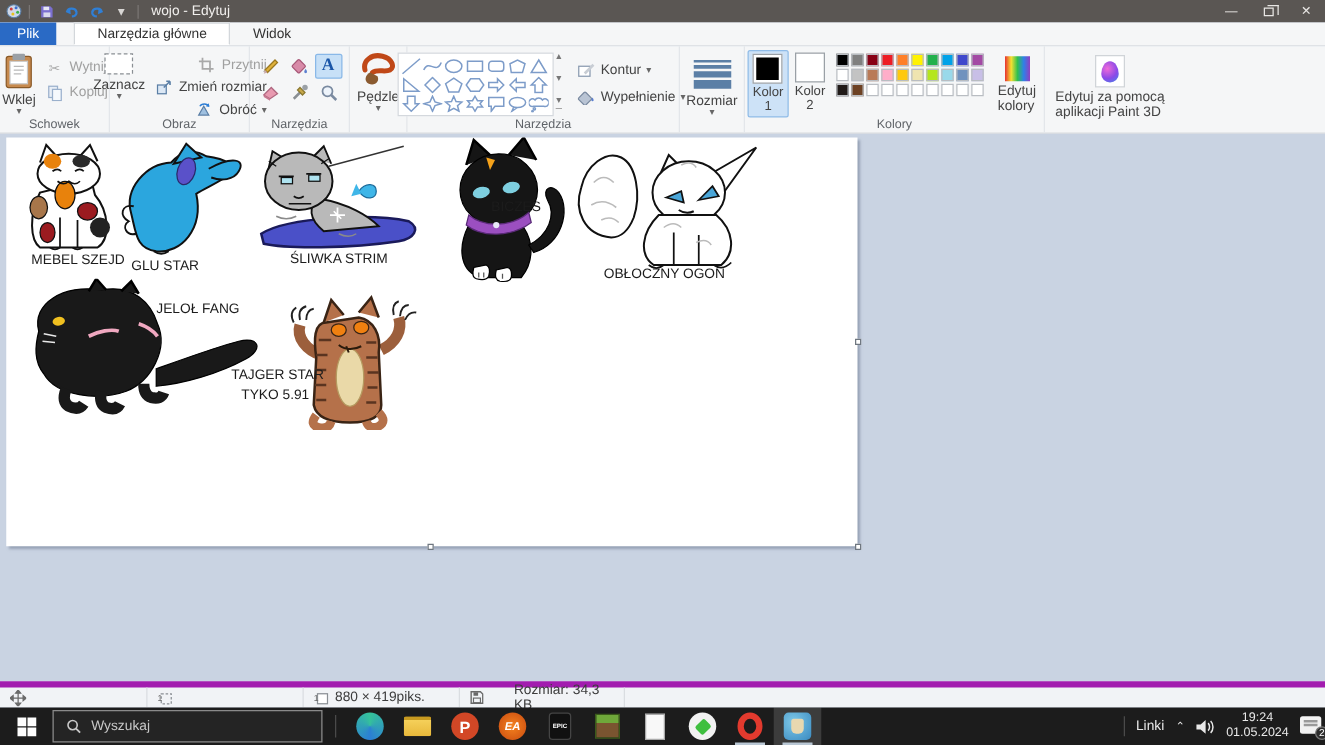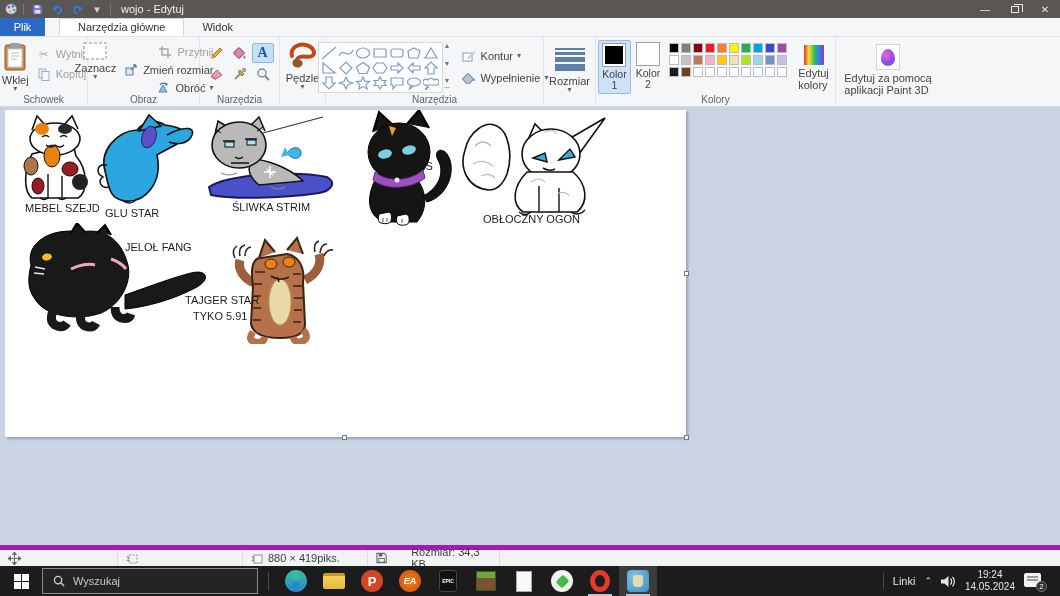--- a/index.html
+++ b/index.html
@@ -72,21 +72,21 @@
   .taskbar { position:absolute; left:0; top:566px; width:1060px; height:30px; background:#1c1c1c; display:flex; align-items:center; color:#e8e8e8; }
   .startbtn { width:42px; height:30px; display:flex; align-items:center; justify-content:center; }
   .winlogo { display:grid; grid-template-columns:7px 7px; grid-auto-rows:7px; gap:1px; }
   .winlogo div { background:#fdfdfd; }
   .searchbox { width:216px; height:26px; background:#242424; border:1px solid #8a8a8a; display:flex; align-items:center; gap:8px; padding:0 10px; color:#c8c8c8; }
   .tb-sep { width:1px; height:18px; background:#4a4a4a; margin:0 8px 0 10px; }
   #apps { display:flex; height:30px; }
   .appslot { width:38px; height:30px; display:flex; align-items:center; justify-content:center; position:relative; }
   .appslot.active { background:rgba(255,255,255,.14); }
   .appslot .runline { position:absolute; left:7px; right:7px; bottom:0; height:2px; background:#b9c7d4; }
-  .tray { margin-left:auto; display:flex; align-items:center; gap:9px; padding-right:16px; }
+  .tray { margin-left:auto; display:flex; align-items:center; gap:9px; padding-right:0; }
   .tray .t-sep { width:1px; height:16px; background:#4a4a4a; }
   .clock { text-align:center; font-size:10px; line-height:12px; }
   .notif { position:relative; width:20px; height:16px; }
   .notif .pane { width:17px; height:14px; background:#f2f2f2; border-radius:2px; }
   .notif .pane:before { content:""; position:absolute; left:3px; top:3px; width:11px; height:1.5px; background:#9a9a9a; box-shadow:0 3px 0 #9a9a9a; }
   .badge { position:absolute; right:-3px; bottom:-3px; width:11px; height:11px; border-radius:50%; background:#2d2d2d; border:1px solid #777; color:#fff; font-size:8px; display:flex; align-items:center; justify-content:center; }
 </style>
 </head>
 <body>
 
@@ -687,21 +687,21 @@
     <div class="tray">
       <div class="t-sep"></div>
       <span>Linki</span>
       <span style="font-size:9px;">⌃</span>
       <svg width="15" height="13" viewBox="0 0 15 13">
           <path d="M0,4.5 H3.5 L7.5,1 V12 L3.5,8.5 H0 Z" fill="#e8e8e8"></path>
           <path d="M9.5,3.5 c1.5,1.5 1.5,4.5 0,6 M11.5,1.8 c2.5,2.5 2.5,7 0,9.5" stroke="#e8e8e8" fill="none" stroke-width="1.2"></path>
         </svg>
       <div class="clock">
         <div>19:24</div>
-        <div>14.05.2024</div>
+        <div>01.05.2024</div>
       </div>
       <div class="notif">
         <div class="pane"></div>
         <div class="badge">2</div>
       </div>
     </div>
   </div>
 </div>
 
 </body></html>

